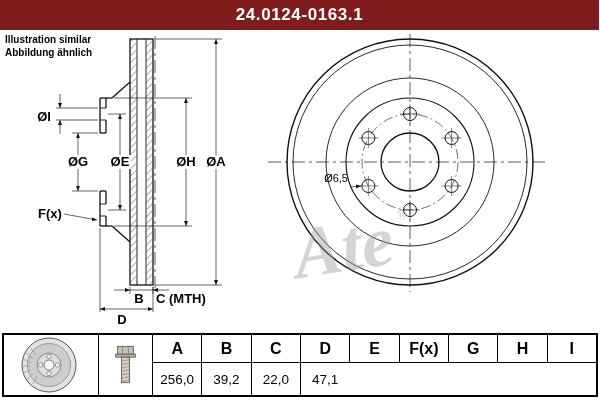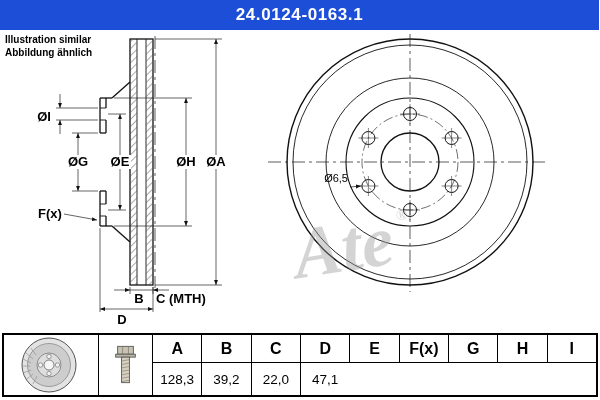--- a/index.html
+++ b/index.html
@@ -3,21 +3,21 @@
 <meta charset="utf-8">
 <style>
   * { margin:0; padding:0; box-sizing:border-box; }
   html,body { width:600px; height:400px; }
   body {
     font-family:"Liberation Sans", sans-serif;
     background:#fff; position:relative; overflow:hidden;
   }
   .header {
     position:absolute; top:0; left:0; right:1px; height:30px;
-    background:#1d4ed8; color:#fff;
+    background:#7f1d1d; color:#fff;
     display:flex; align-items:center; justify-content:center; gap:36px;
     font-weight:bold; font-size:17px; letter-spacing:.6px;
   }
   .note {
     position:absolute; top:33px; left:5px;
     font-size:10px; font-weight:bold; line-height:1.3; color:#000;
   }
   .drawing {
     position:absolute; top:30px; left:0; width:600px; height:300px;
   }
@@ -200,17 +200,17 @@
   <div class="cell th">A</div>
   <div class="cell th">B</div>
   <div class="cell th">C</div>
   <div class="cell th">D</div>
   <div class="cell th">E</div>
   <div class="cell th">F(x)</div>
   <div class="cell th">G</div>
   <div class="cell th">H</div>
   <div class="cell th">I</div>
 
-  <div class="cell td">128,3</div>
+  <div class="cell td">256,0</div>
   <div class="cell td">39,2</div>
   <div class="cell td">22,0</div>
   <div class="cell td">47,1</div>
 </div>
 
 </body></html>

